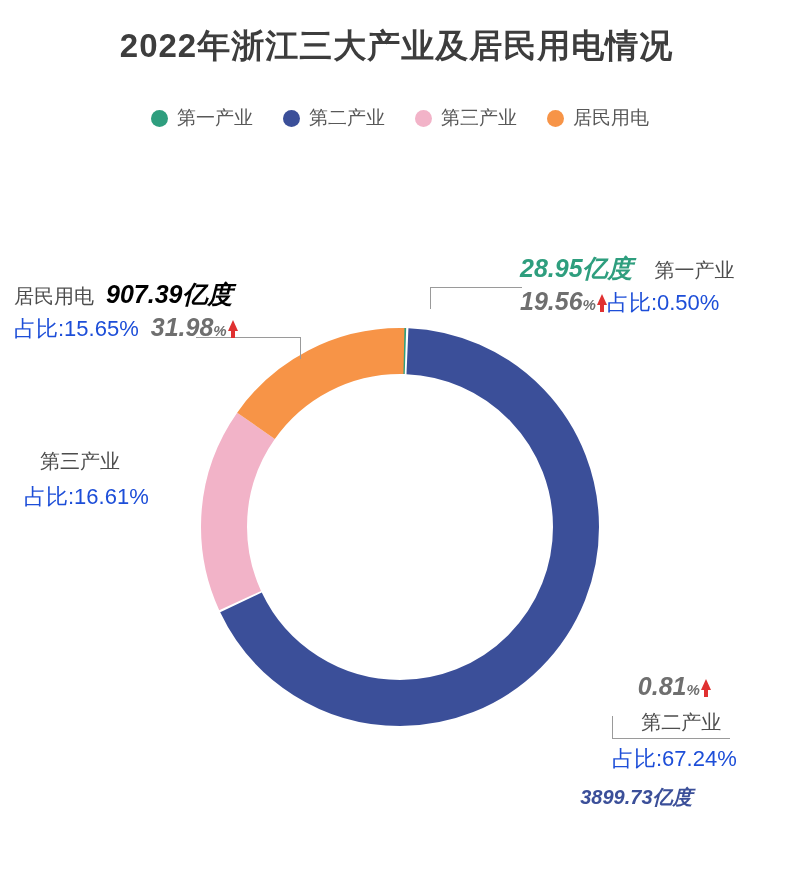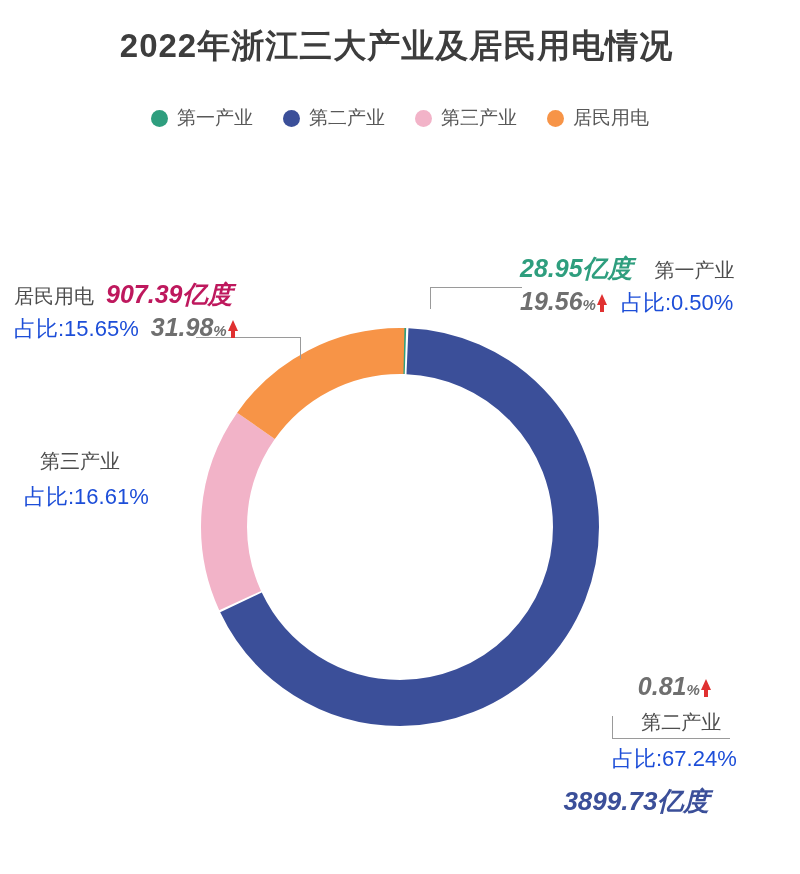--- a/index.html
+++ b/index.html
@@ -124,42 +124,42 @@
     position: absolute;
     background: #9a9a9a;
   }
   .leader.h { height: 1px; }
   .leader.v { width: 1px; }
 
   
   #ann-primary { top: 252px; left: 520px; }
   #ann-primary .row1 { display: flex; align-items: baseline; gap: 22px; }
   #ann-primary .ann-value { color: #2e9e7e; }
-  #ann-primary .row2 { display: flex; align-items: baseline; gap: 14px; margin-top: 2px;}
+  #ann-primary .row2 { display: flex; align-items: baseline; margin-top: 2px;}
   #ann-primary .ann-share { margin-left: 0; }
 
   
   #ann-resident { top: 278px; left: 14px; text-align: left; }
   #ann-resident .row1 { display: flex; align-items: baseline; gap: 12px; }
-  #ann-resident .ann-value { color: #be185d; }
+  #ann-resident .ann-value { color: #000000; }
   #ann-resident .row2 { display: flex; align-items: baseline; gap: 12px; margin-top: 2px; justify-content: space-between; }
 
   
   #ann-tertiary { top: 440px; left: 10px; width: 190px; text-align: left; }
   #ann-tertiary .ann-growth { display: block; margin-left: 72px; }
   #ann-tertiary .ann-value { color: #f0a8c0; display: block; margin-top: 4px; }
   #ann-tertiary .ann-name { display: block; margin-top: 8px; margin-left: 30px; }
   #ann-tertiary .ann-share { display: block; margin-top: 7px; margin-left: 14px; }
 
   
   #ann-secondary { top: 672px; left: 612px; text-align: center; }
   #ann-secondary .ann-growth { display: block; }
   #ann-secondary .ann-name { display: block; margin-top: 8px; margin-left: 14px;}
   #ann-secondary .ann-share { display: block; margin-top: 8px; }
-  #ann-secondary .ann-value { display: block; margin-top: 10px; color: #3b4f99; font-size: 26px; margin-left: -76px;}
+  #ann-secondary .ann-value { display: block; margin-top: 10px; color: #3b4f99; font-size: 20px; margin-left: -76px;}
 </style>
 </head>
 <body>
 
 <div id="chart-title">2022年浙江三大产业及居民用电情况</div>
 
 <div id="legend">
   <div class="legend-item">
     <span class="legend-dot" style="background:#2e9e7e"></span>
     <span class="legend-label">第一产业</span>

